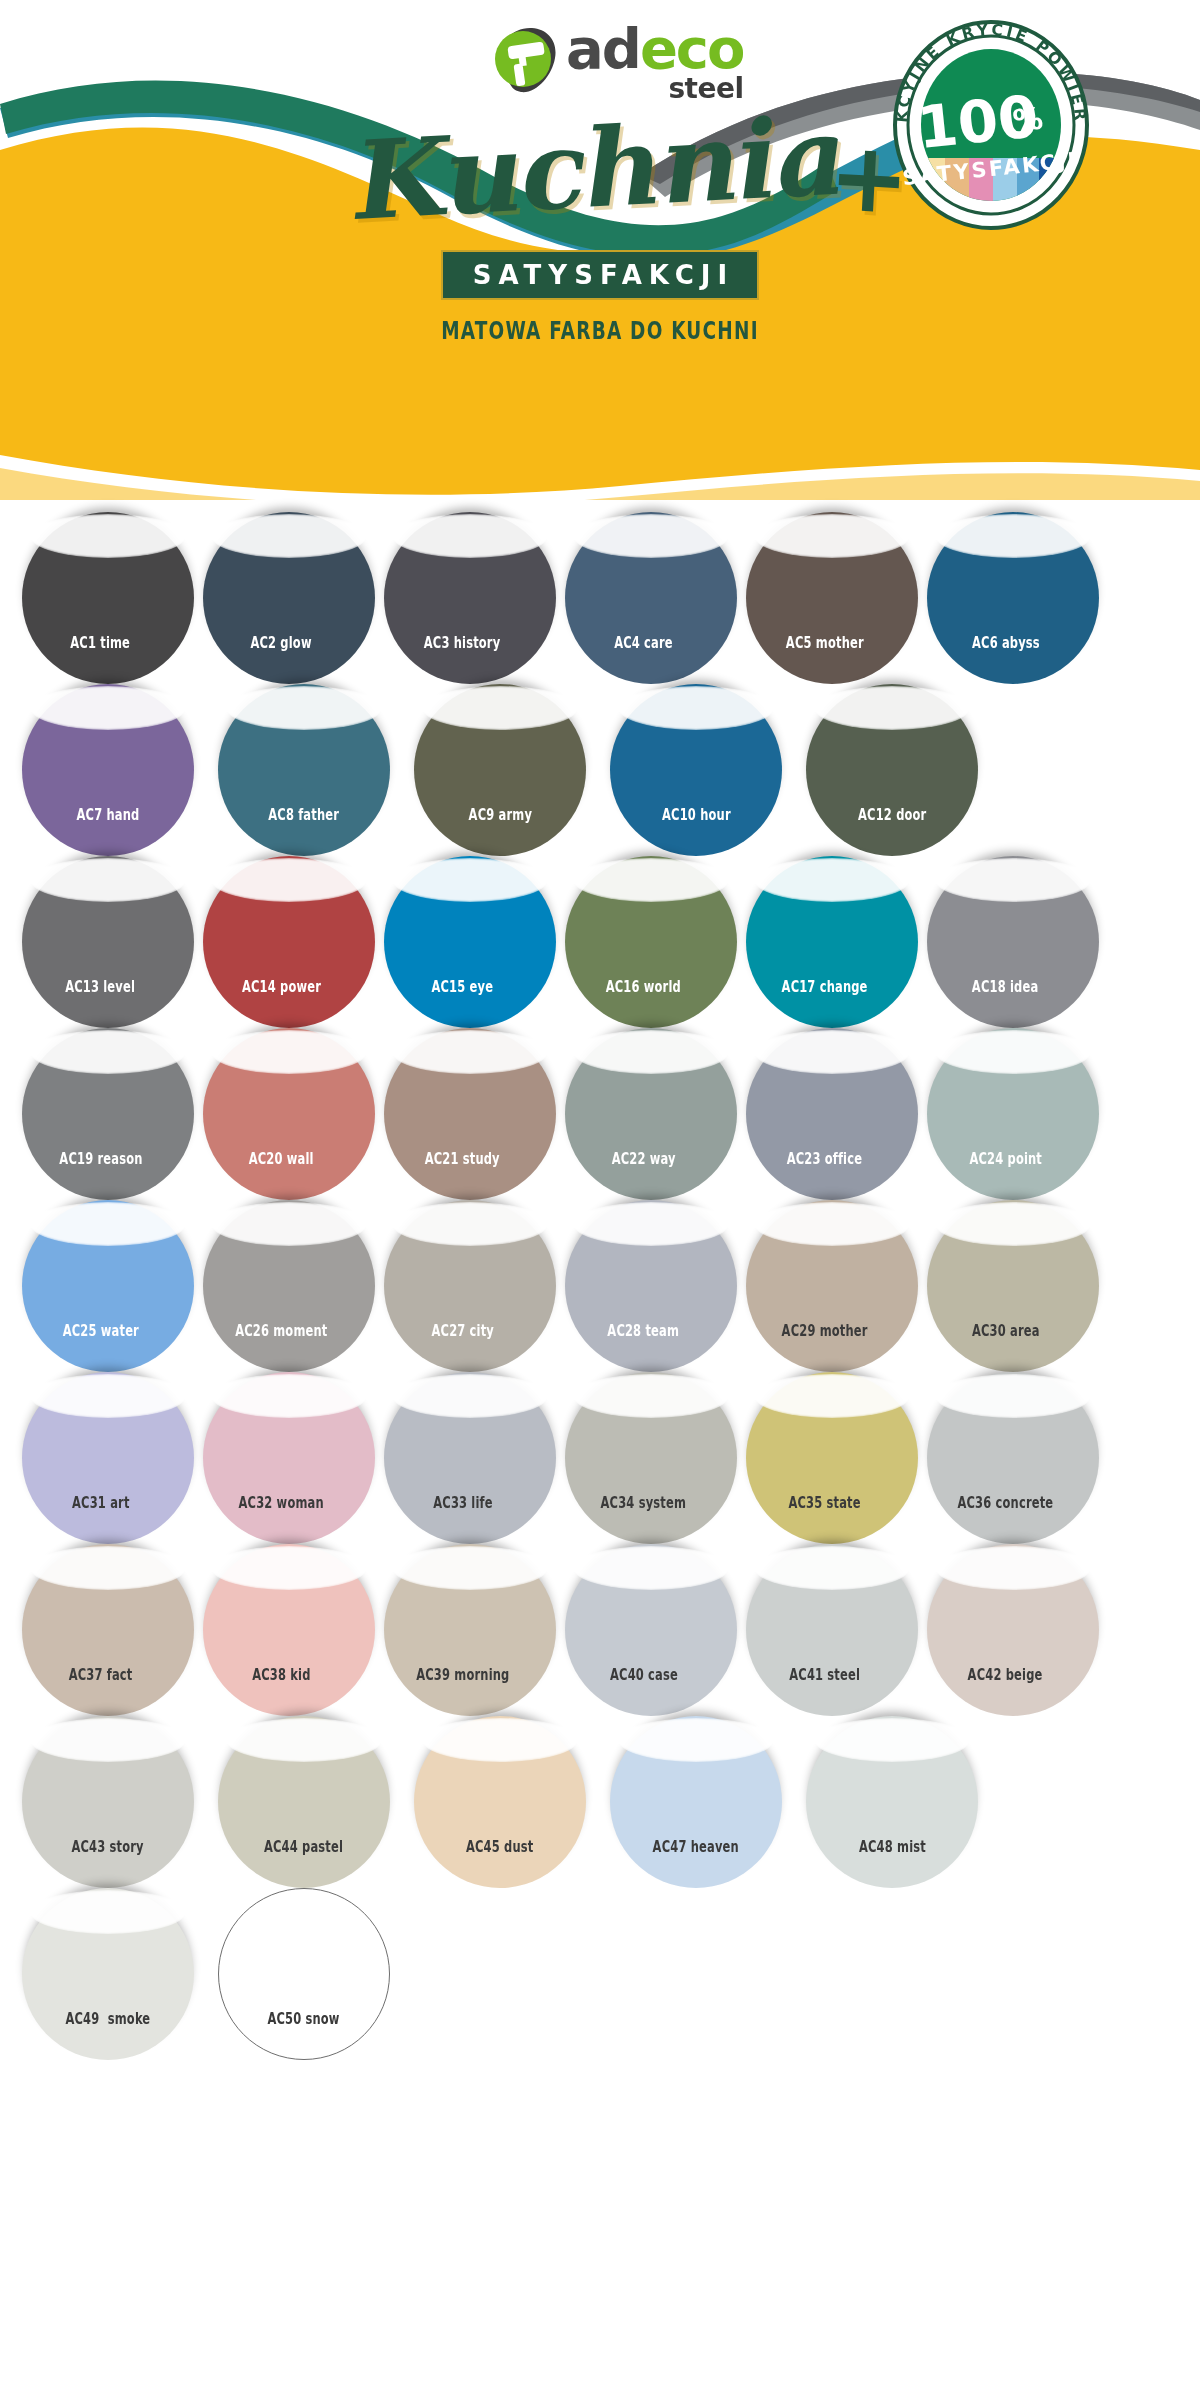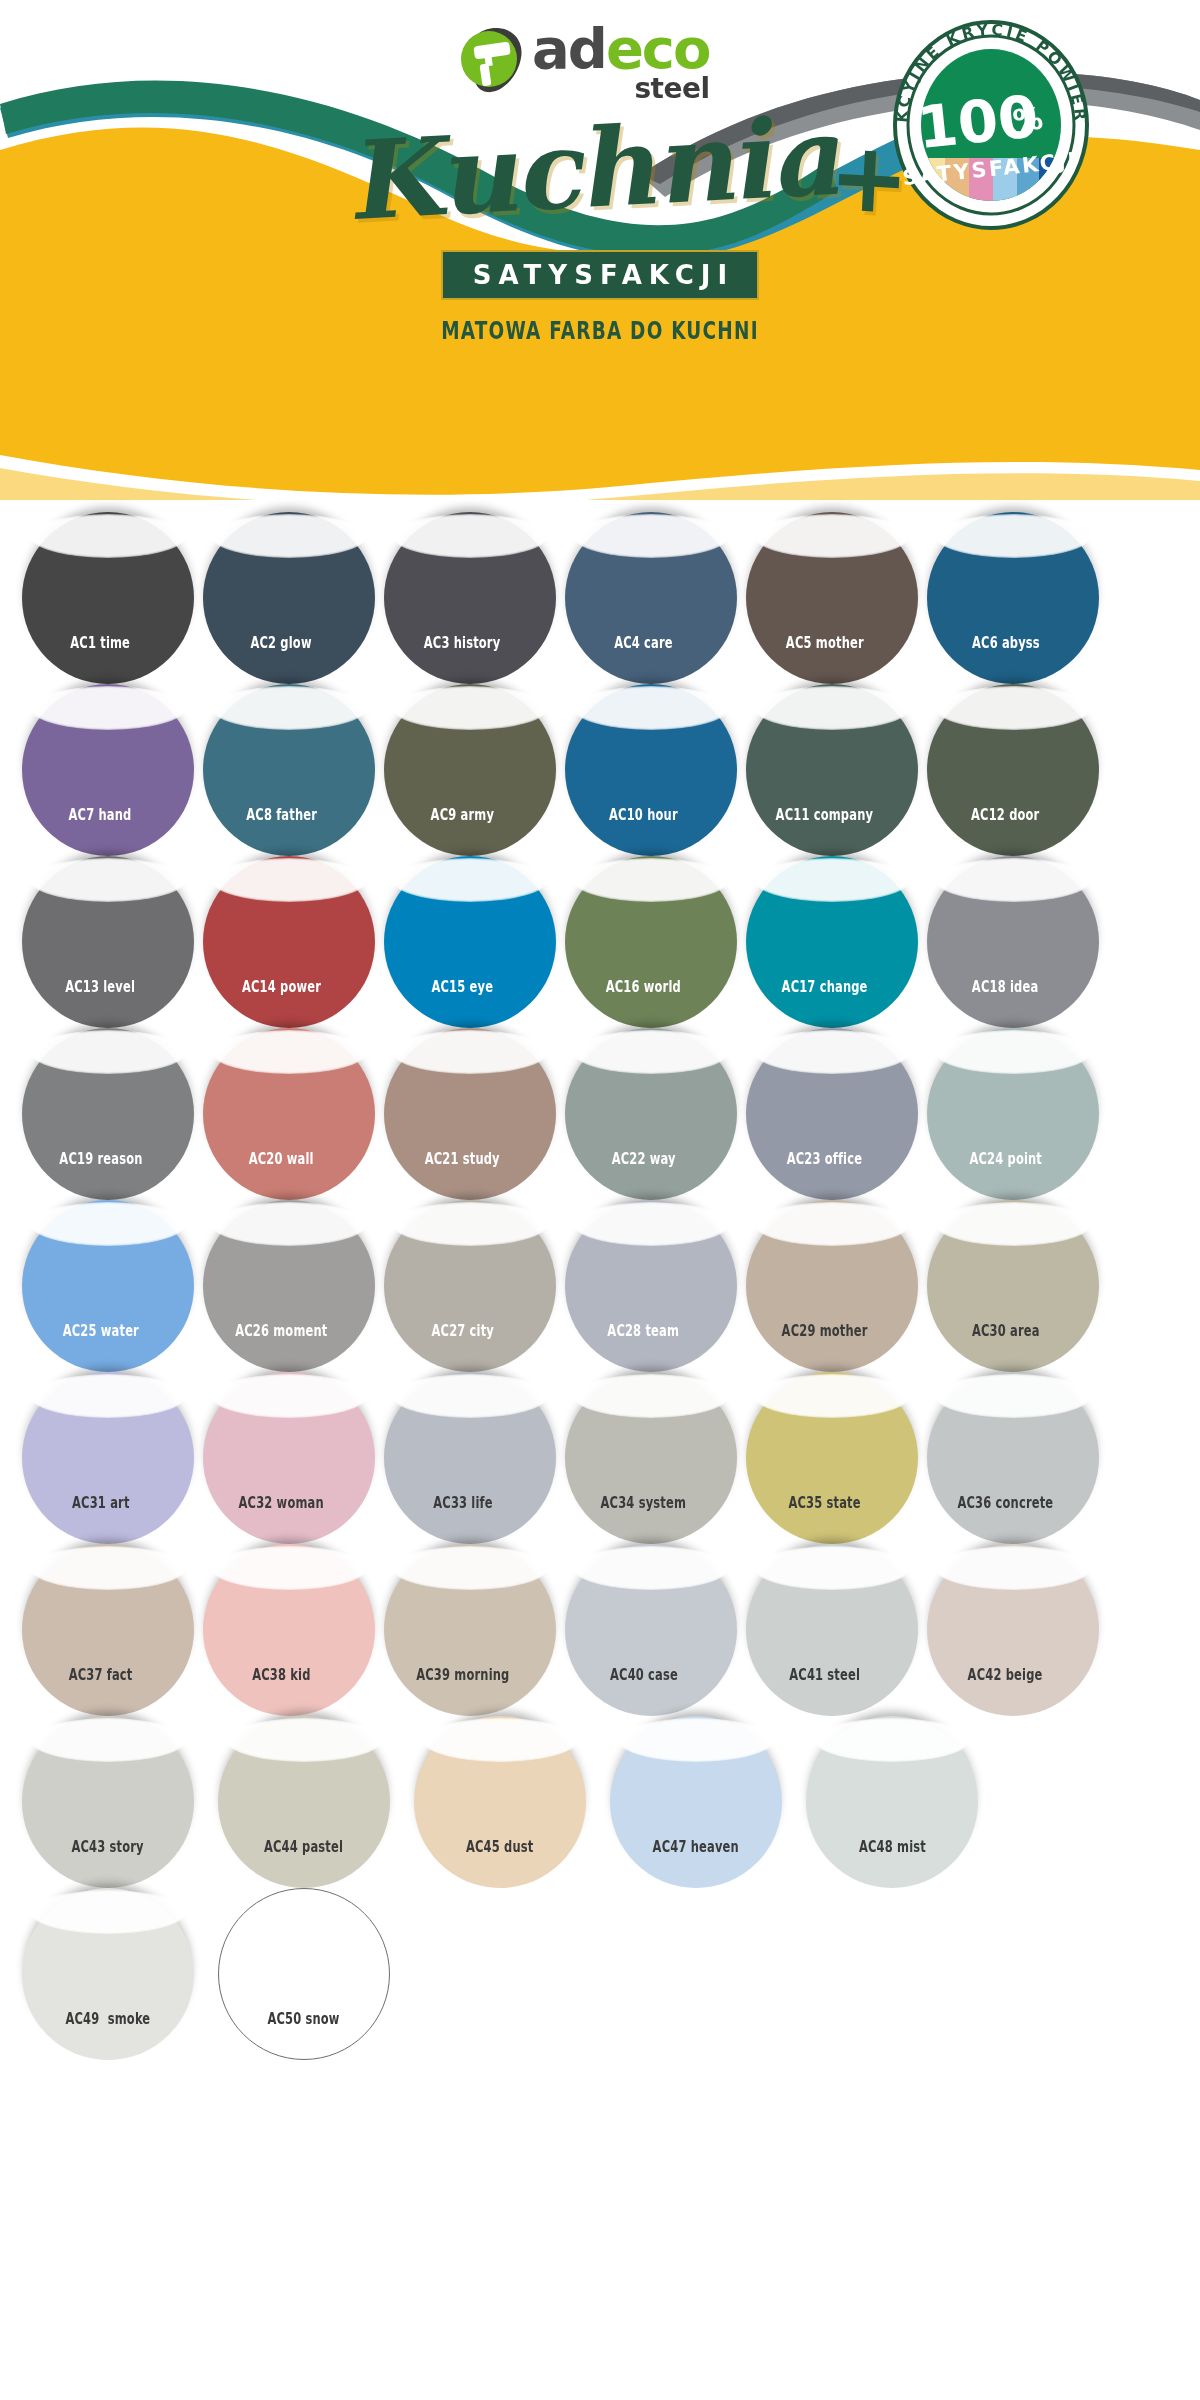--- a/index.html
+++ b/index.html
@@ -28,21 +28,21 @@
     top: 0; left: 0;
     width: 1200px;
     height: 500px;
     pointer-events: none;
   }
 
   
   .logo-wrap {
     position: absolute;
     top: 22px;
-    left: 458px;
+    left: 492px;
     width: 300px;
     height: 100px;
     z-index: 6;
     display: flex;
     align-items: flex-start;
   }
   .logo-mark {
     position: relative;
     width: 68px;
     height: 72px;
@@ -349,25 +349,20 @@
         <div class="swatch-disc" style="background: rgb(98, 99, 79);"></div>
         <div class="swatch-gloss"></div>
         <div class="swatch-label label-light">AC9 army</div>
       </div>
       <div class="swatch">
         <div class="swatch-disc" style="background: rgb(27, 104, 150);"></div>
         <div class="swatch-gloss"></div>
         <div class="swatch-label label-light">AC10 hour</div>
       </div>
       <div class="swatch">
-        <div class="swatch-disc" style="background: rgb(75, 97, 90);"></div>
-        <div class="swatch-gloss"></div>
-        <div class="swatch-label label-light">AC11 company</div>
-      </div>
-      <div class="swatch">
         <div class="swatch-disc" style="background: rgb(86, 96, 80);"></div>
         <div class="swatch-gloss"></div>
         <div class="swatch-label label-light">AC12 door</div>
       </div>
     </div>
     <div class="swatch-row">
       <div class="swatch">
         <div class="swatch-disc" style="background: rgb(110, 110, 112);"></div>
         <div class="swatch-gloss"></div>
         <div class="swatch-label label-light">AC13 level</div>

